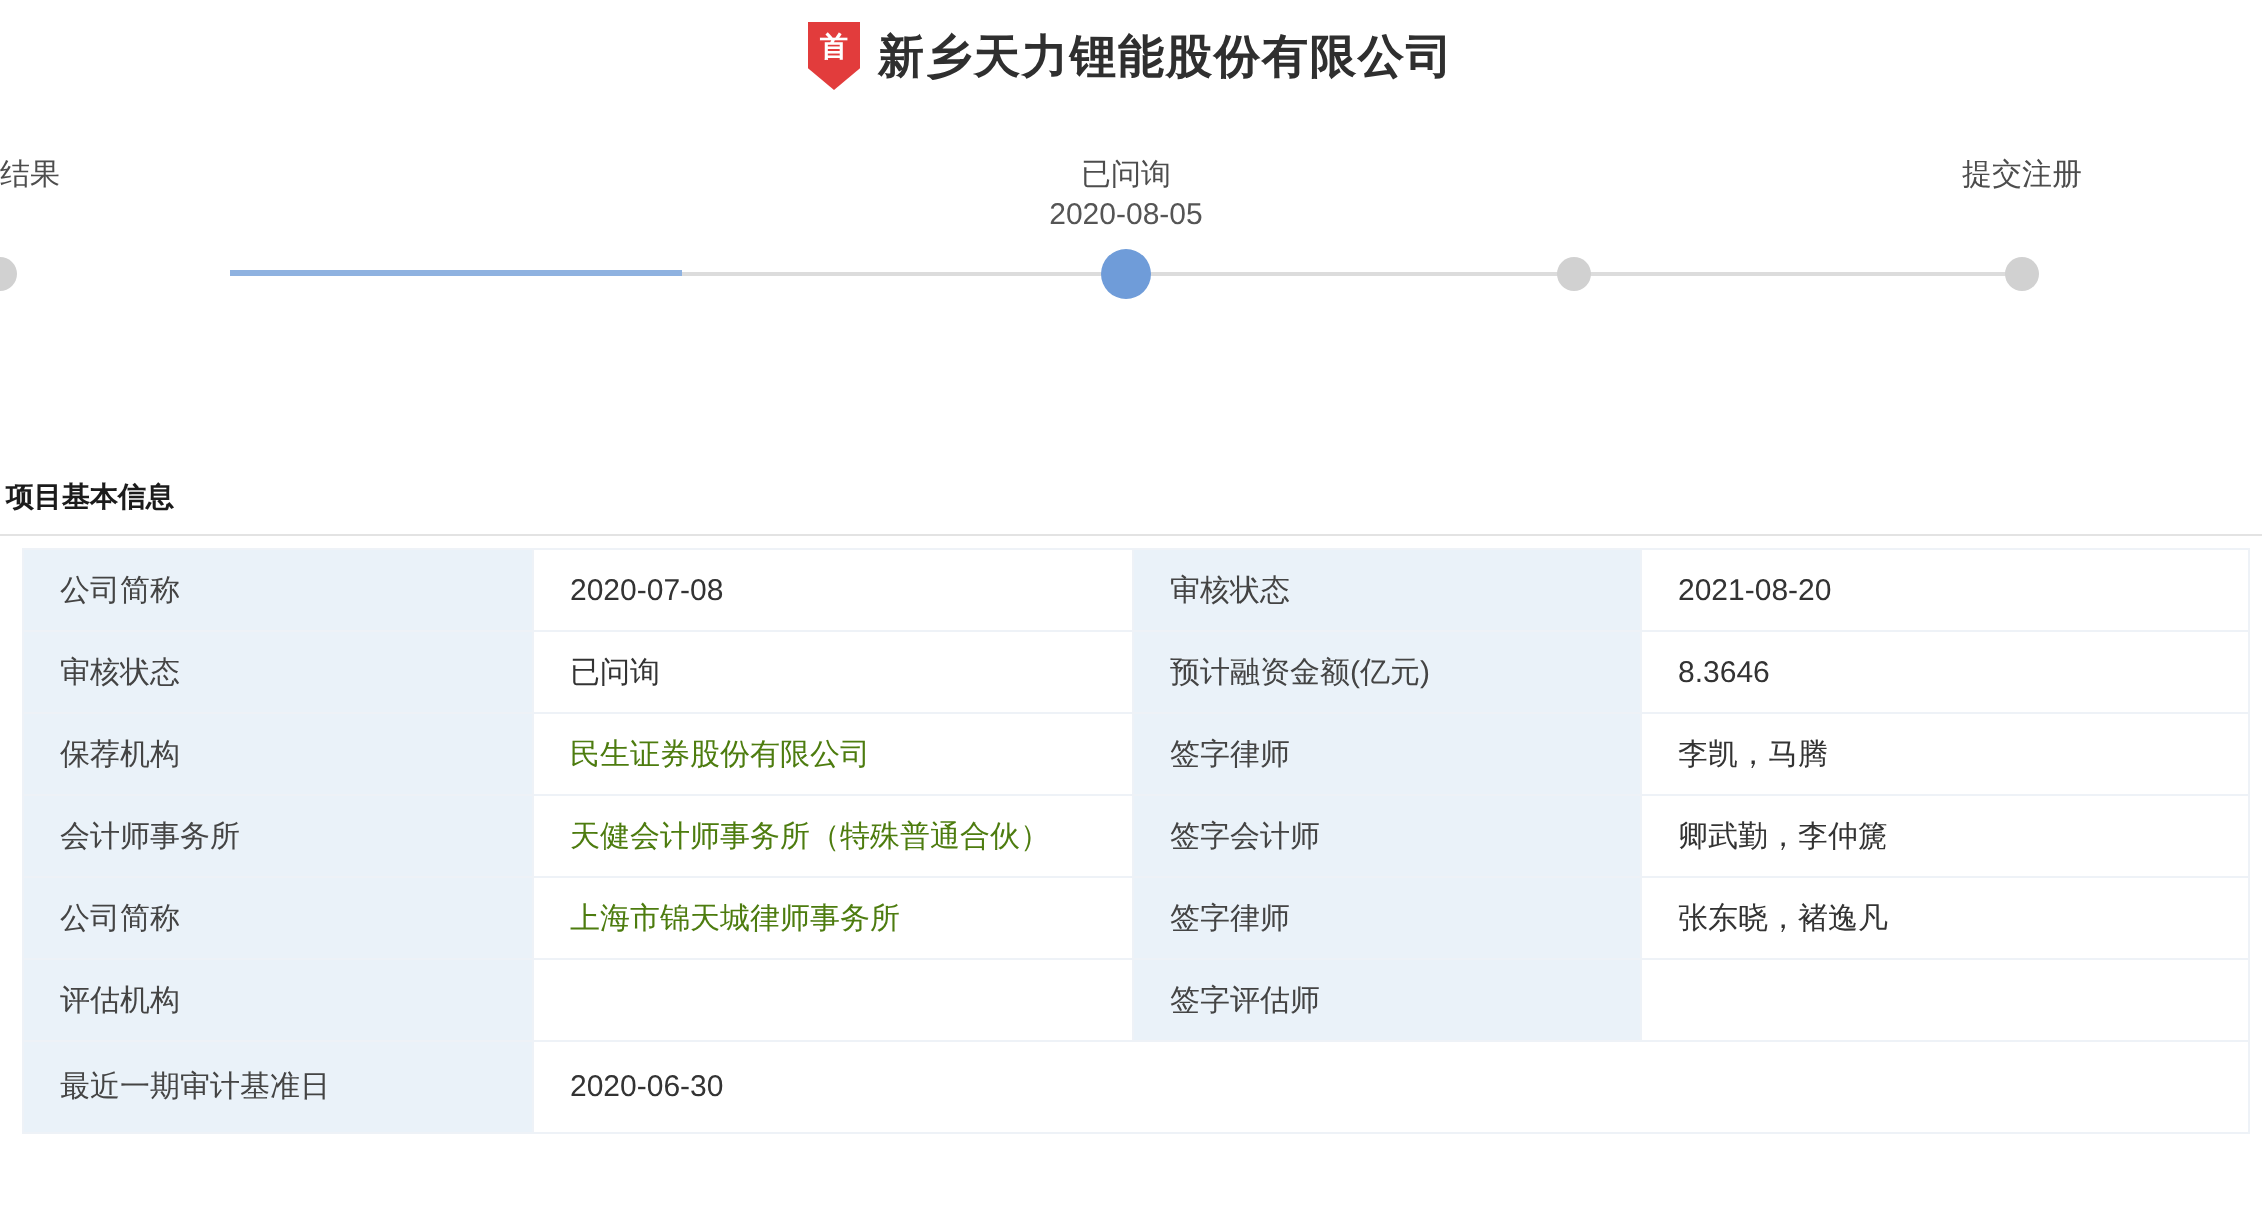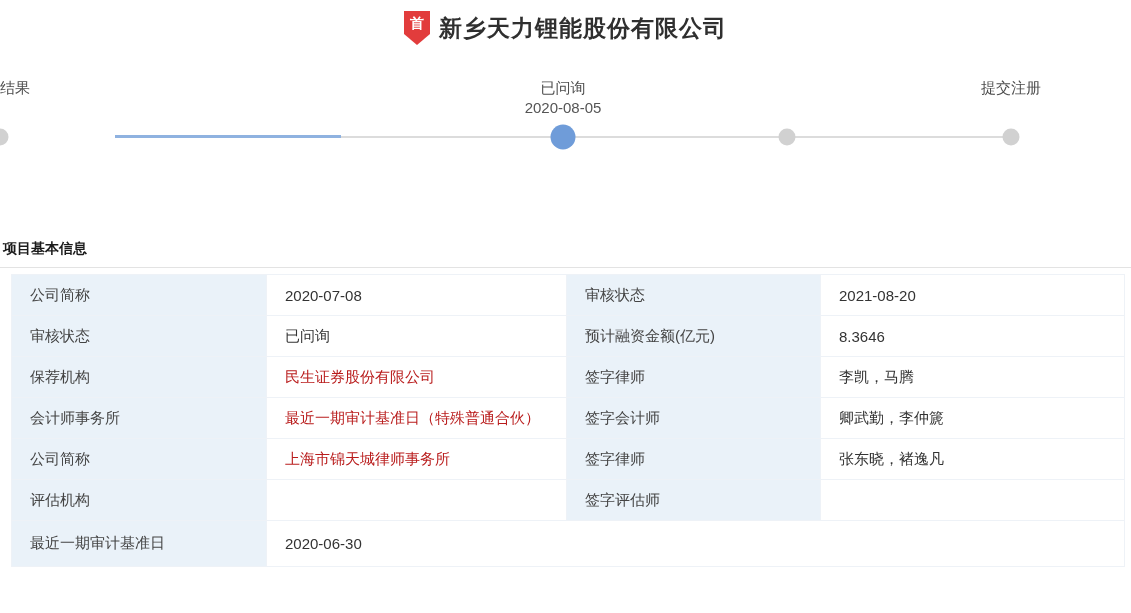--- a/index.html
+++ b/index.html
@@ -114,21 +114,21 @@
     font-size: 15px;
     padding: 0 12px 0 18px;
     vertical-align: middle;
     white-space: nowrap;
     overflow: hidden;
   }
   table.info tr:last-child td { height: 46px; }
   td.lbl { background: #eaf2f9; color: #444; border-color: #ffffff; border-right-color: #e4ebf2; }
   td.val { background: #fff; color: #333; border-color: #eef2f7; }
   td.val a {
-    color: #b91c1c;
+    color: #4d7c0f;
     text-decoration: none;
     cursor: pointer;
   }
 </style>
 </head>
 <body>
 
 <div class="header">
   <div class="badge">首</div>
   <div class="page-title">新乡天力锂能股份有限公司</div>
@@ -183,21 +183,21 @@
       <td class="val">8.3646</td>
     </tr>
     <tr>
       <td class="lbl">保荐机构</td>
       <td class="val"><a>民生证券股份有限公司</a></td>
       <td class="lbl">签字律师</td>
       <td class="val">李凯，马腾</td>
     </tr>
     <tr>
       <td class="lbl">会计师事务所</td>
-      <td class="val"><a>最近一期审计基准日（特殊普通合伙）</a></td>
+      <td class="val"><a>天健会计师事务所（特殊普通合伙）</a></td>
       <td class="lbl">签字会计师</td>
       <td class="val">卿武勤，李仲篪</td>
     </tr>
     <tr>
       <td class="lbl">公司简称</td>
       <td class="val"><a>上海市锦天城律师事务所</a></td>
       <td class="lbl">签字律师</td>
       <td class="val">张东晓，褚逸凡</td>
     </tr>
     <tr>

